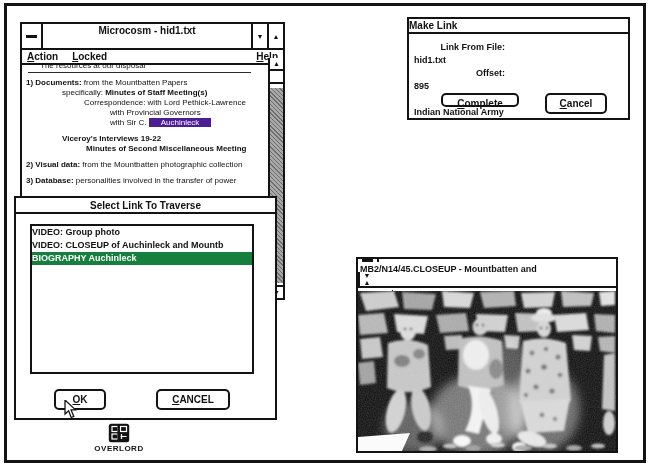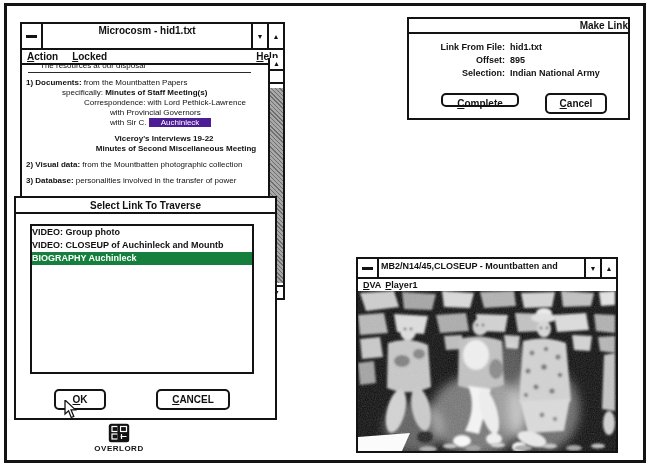--- a/index.html
+++ b/index.html
@@ -25,21 +25,21 @@
   
   #microcosm { left:20px; top:22px; width:265px; height:278px; z-index:1; }
   .doc-area { position:absolute; left:0; top:34px; right:15px; bottom:0; overflow:hidden;
               padding:3px 2px 0 4px; font-size:8px; line-height:10px; }
   .doc-line { white-space:nowrap; }
   .doc-heading { margin-left:14px; }
   .doc-rule { border-bottom:1px solid #2a2a2a; width:93%; margin:1px 0 5px 2px; }
   .ind1 { margin-left:36px; } .ind2 { margin-left:58px; } .ind3 { margin-left:84px; }
   .cen1 { margin-left:36px; } .cen2 { margin-left:60px; }
   .gap  { margin-top:6px; }
-  .b { font-weight:bold;text-align:center; }
+  .b { font-weight:bold; }
   .inv { background:#4c1d95; color:#fff; padding:0 12px; font-weight:normal; }
 
   
   .vscroll { position:absolute; top:34px; right:0; bottom:0; width:15px; border-left:2px solid #131313; background:#fff; }
   .sb-btn { height:13px; border-bottom:2px solid #131313; display:flex; align-items:center; justify-content:center;
             font-size:7px; line-height:1; background:#fff; }
   .sb-thumb { height:13px; border-bottom:2px solid #131313; background:#fff; }
   .sb-track { position:absolute; top:30px; bottom:15px; left:0; right:0;
               background:repeating-linear-gradient(45deg,#6f6f6f 0 1px,#a8a8a8 1px 3px); }
   .sb-down { position:absolute; left:0; right:0; bottom:0; height:13px; border-top:2px solid #131313;
@@ -59,32 +59,32 @@
   #cancel-btn { left:140px; top:191px; width:74px; height:21px; line-height:17px; }
   #cursor { position:absolute; left:64px; top:400px; width:13px; height:19px; z-index:9; }
 
   
   #overlord { position:absolute; left:88px; top:423px; width:62px; text-align:center; z-index:1; }
   #overlord .glyph { width:22px; height:20px; margin:0 auto; display:block; }
   #overlord .lbl { font-size:8px; font-weight:bold; margin-top:1px; letter-spacing:0.5px; }
 
   
   #make-link { left:407px; top:17px; width:223px; height:103px; z-index:2; }
-  .ml-title { height:15px; border-bottom:2px solid #131313; text-align:right;
+  .ml-title { height:15px; border-bottom:2px solid #131313; text-align:left;
               font-weight:bold; font-size:10px; line-height:14px; }
   .ml-fields { margin-top:7px; font-size:9px; font-weight:bold; }
-  .ml-row { display:flex; line-height:13px; }
+  .ml-row { display:flex; line-height:13px;flex-direction:column; }
   .ml-label { width:96px; text-align:right; }
   .ml-value { margin-left:5px; white-space:nowrap; }
   #ml-complete { left:32px; top:74px; width:78px; height:14px; line-height:17px; }
   #ml-cancel { left:136px; top:74px; width:62px; height:21px; line-height:17px; }
 
   
   #video-win { left:356px; top:257px; width:262px; height:196px; z-index:2; }
-  #video-win .titlebar { height:20px; }
+  #video-win .titlebar { height:29px;flex-direction:column; }
   #video-win .title-text { font-size:9px; text-align:left; padding-left:2px; }
   #video-win .menubar { height:14px; font-size:9px; gap:4px; }
   .video-area { position:absolute; left:0; top:32px; right:0; bottom:0; background:#0a0a0a; overflow:hidden; }
   .video-area svg { display:block; width:100%; height:100%; }
 </style>
 </head>
 <body>
 
 <div class="page">
   <div class="outer-frame"></div>

